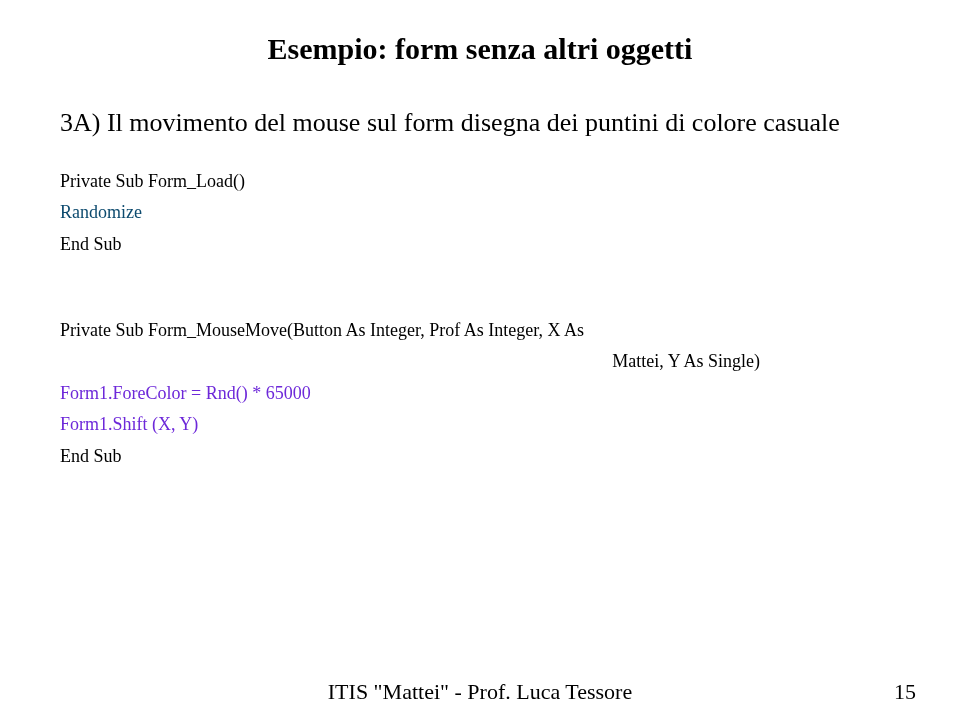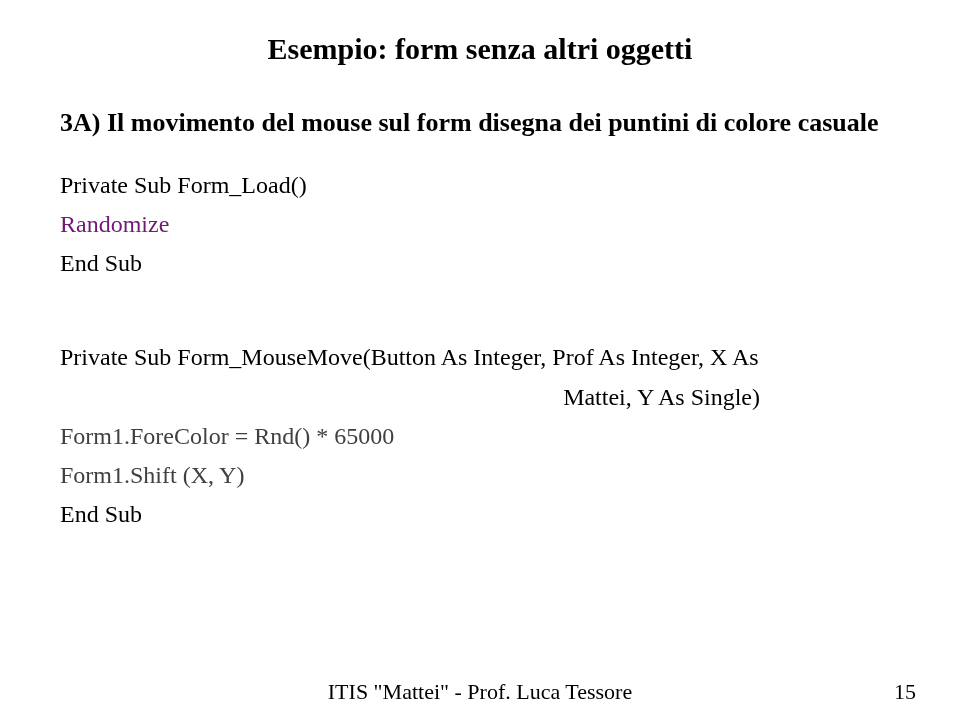--- a/index.html
+++ b/index.html
@@ -17,34 +17,34 @@
       position: relative;
     }
     .title {
       text-align: center;
       font-size: 30px;
       font-weight: bold;
       margin-bottom: 40px;
     }
     .subtitle {
       font-size: 26px;
-      font-weight: bold;
+      font-weight: normal;
       margin-bottom: 30px;
       line-height: 1.3;
     }
     .code-line {
-      font-size: 24px;
+      font-size: 18px;
       margin-bottom: 8px;
       line-height: 1.3;
     }
     .code-line.red {
-      color: #701a75;
+      color: #0c4a6e;
     }
     .code-line.blue {
-      color: #404040;
+      color: #6d28d9;
     }
     .spacer-large {
       height: 55px;
     }
     .indent-right {
       text-align: right;
       padding-right: 140px;
     }
     .footer {
       position: absolute;

